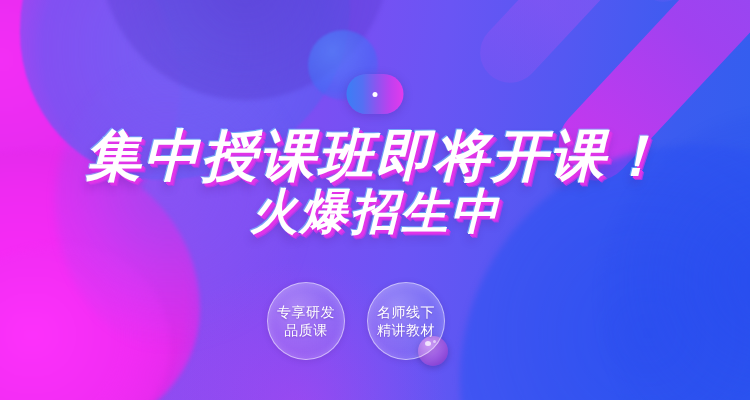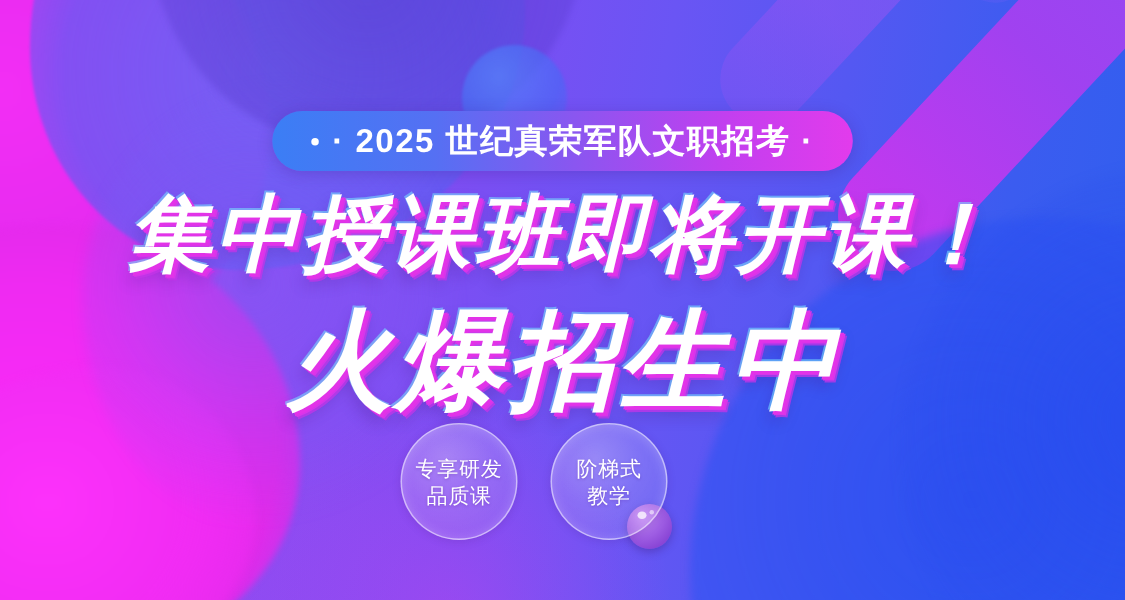--- a/index.html
+++ b/index.html
@@ -251,22 +251,22 @@
        3px  3px 0 #d636e9,
        4px  4px 0 rgba(196,52,232,0.75),
       -1px -1px 0 rgba(120,230,255,0.55),
        0px  6px 10px rgba(70,20,130,0.30);
   }
   .headline-1 {
     top: 128px;
     font-size: 56px;
   }
   .headline-2 {
-    top: 205px;
-    font-size: 72px;
+    top: 188px;
+    font-size: 48px;
   }
 
   
   .badges {
     position: absolute;
     left: 0;
     top: 282px;
     width: 712px;
     display: flex;
     justify-content: center;
@@ -314,31 +314,30 @@
     <div class="shape curve-blue"></div>
     <div class="shape curve-blue-2"></div>
     <div class="shape glow-pink"></div>
     <div class="shape bubble"></div>
   </div>
 
   <div class="content">
 
     <div class="pill">
       <span class="pill-dot"></span>
-      <span class="pill-text">· 2025 世纪真荣军队文职招考 ·</span>
     </div>
 
     <div class="headline headline-1">集中授课班即将开课！</div>
     <div class="headline headline-2">火爆招生中</div>
 
     <div class="badges">
       <div class="badge">
         <span class="badge-line">专享研发</span>
         <span class="badge-line">品质课</span>
       </div>
       <div class="badge">
-        <span class="badge-line">阶梯式</span>
-        <span class="badge-line">教学</span>
+        <span class="badge-line">名师线下</span>
+        <span class="badge-line">精讲教材</span>
       </div>
     </div>
 
   </div>
 </div>
 
 </body></html>

